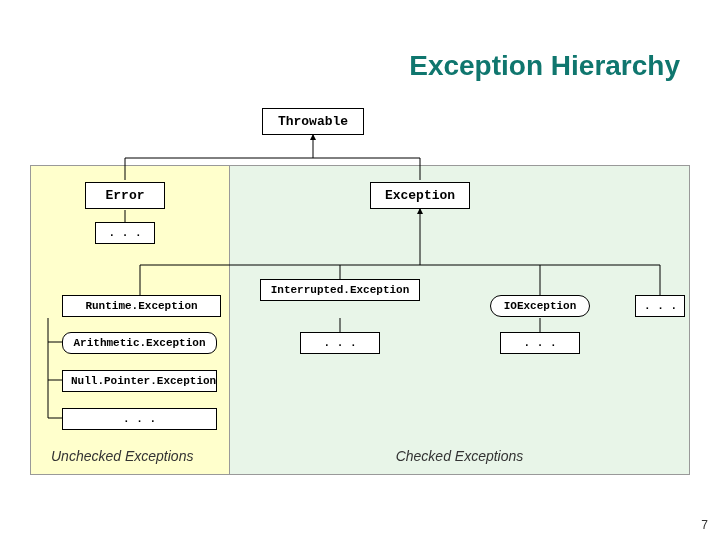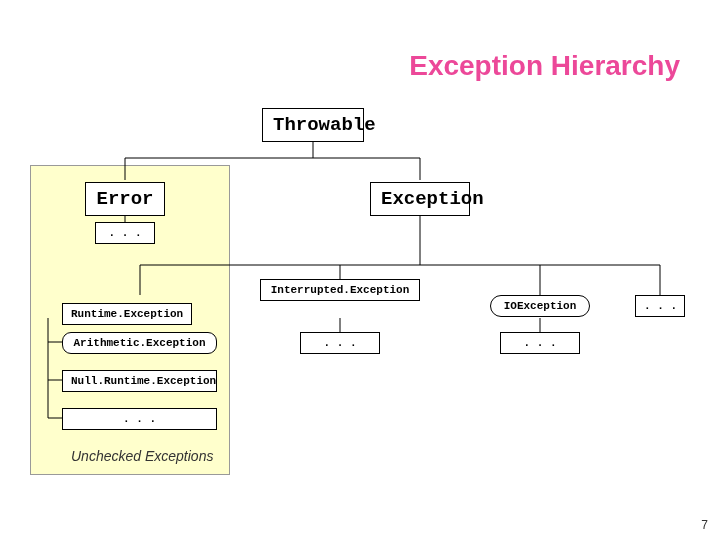--- a/index.html
+++ b/index.html
@@ -13,21 +13,21 @@
   }
   .title {
     position: absolute;
     top: 50px;
     left: 0;
     right: 40px;
     text-align: right;
     font-size: 28px;
     font-weight: bold;
     font-family: Arial, sans-serif;
-    color: #ec4899;
+    color: #0f766e;
   }
   .regions {
     position: absolute;
     top: 165px;
     left: 30px;
     width: 660px;
     height: 310px;
     display: flex;
   }
   .unchecked-region {
@@ -44,29 +44,29 @@
     position: relative;
   }
   .region-label {
     position: absolute;
     bottom: 10px;
     font-style: italic;
     font-family: Arial, sans-serif;
     font-size: 14px;
     color: #333;
   }
-  .unchecked-label { left: 20px; margin-left: 20px; }
+  .unchecked-label { left: 20px; }
   .checked-label { left: 50%; transform: translateX(-50%); }
   .node {
     position: absolute;
     background: #fff;
     border: 1px solid #000;
     font-family: 'Courier New', monospace;
     font-weight: bold;
-    font-size: 19px;
+    font-size: 13px;
     padding: 5px 10px;
     text-align: center;
     white-space: nowrap;
   }
   .node-sm { font-size: 11px; padding: 4px 8px; }
   svg.connectors {
     position: absolute;
     top: 0; left: 0;
     width: 720px; height: 540px;
     pointer-events: none;
@@ -81,20 +81,23 @@
   }
 </style>
 </head>
 <body>
 
 <div class="title">Exception Hierarchy</div>
 
 <div class="regions">
   <div class="unchecked-region">
     <div class="region-label unchecked-label">Unchecked Exceptions</div>
+  </div>
+  <div class="checked-region">
+    <div class="region-label checked-label">Checked Exceptions</div>
   </div>
 </div>
 
 <svg class="connectors">
   <defs>
     <marker id="arrow" markerWidth="8" markerHeight="8" refX="6" refY="3" orient="auto">
       <path d="M0,0 L6,3 L0,6 Z" fill="#000"></path>
     </marker>
   </defs>
 
@@ -123,23 +126,23 @@
 
   <line x1="540" y1="318" x2="540" y2="332" stroke="#000" stroke-width="1"></line>
 </svg>
 
 <div class="node" style="left:262px; top:108px; width:102px;">Throwable</div>
 <div class="node" style="left:85px; top:182px; width:80px;">Error</div>
 <div class="node" style="left:370px; top:182px; width:100px;font-family:Liberation Mono, monospace;">Exception</div>
 
 <div class="node node-sm" style="left:95px; top:222px; width:60px;">. . .</div>
 
-<div class="node node-sm" style="left:62px; top:303px; width:130px;">Runtime.Exception</div>
+<div class="node node-sm" style="left:62px; top:295px; width:159px;">Runtime.Exception</div>
 <div class="node node-sm" style="left:62px; top:332px; width:155px;border-radius:9px;">Arithmetic.Exception</div>
-<div class="node node-sm" style="left:62px; top:370px; width:155px;">Null.Runtime.Exception</div>
+<div class="node node-sm" style="left:62px; top:370px; width:155px;">Null.Pointer.Exception</div>
 <div class="node node-sm" style="left:62px; top:408px; width:155px;">. . .</div>
 
 <div class="node node-sm" style="left:260px; top:279px; width:160px;">Interrupted.Exception</div>
 <div class="node node-sm" style="left:300px; top:332px; width:80px;">. . .</div>
 
 <div class="node node-sm" style="left:490px; top:295px; width:100px;border-radius:11px;">IOException</div>
 <div class="node node-sm" style="left:500px; top:332px; width:80px;">. . .</div>
 
 <div class="node node-sm" style="left:635px; top:295px; width:50px;">. . .</div>
 

